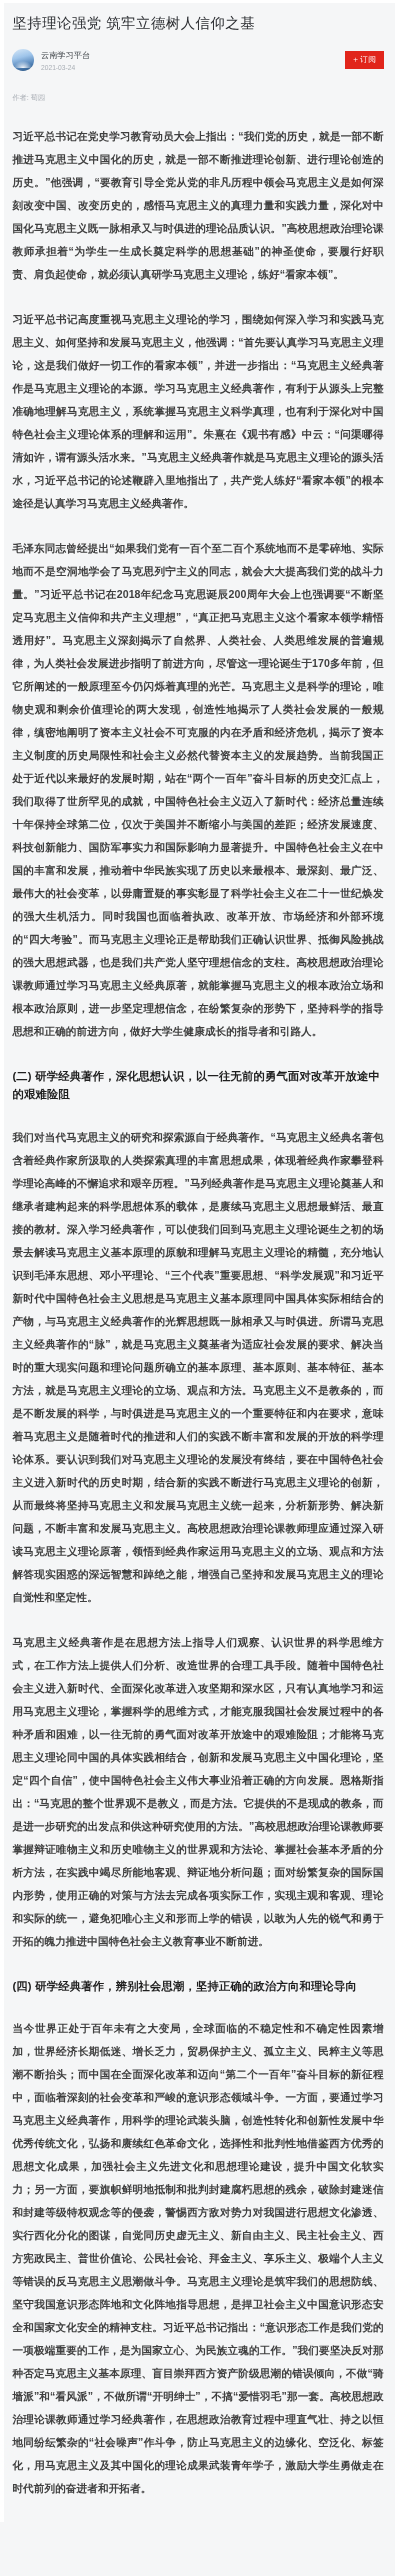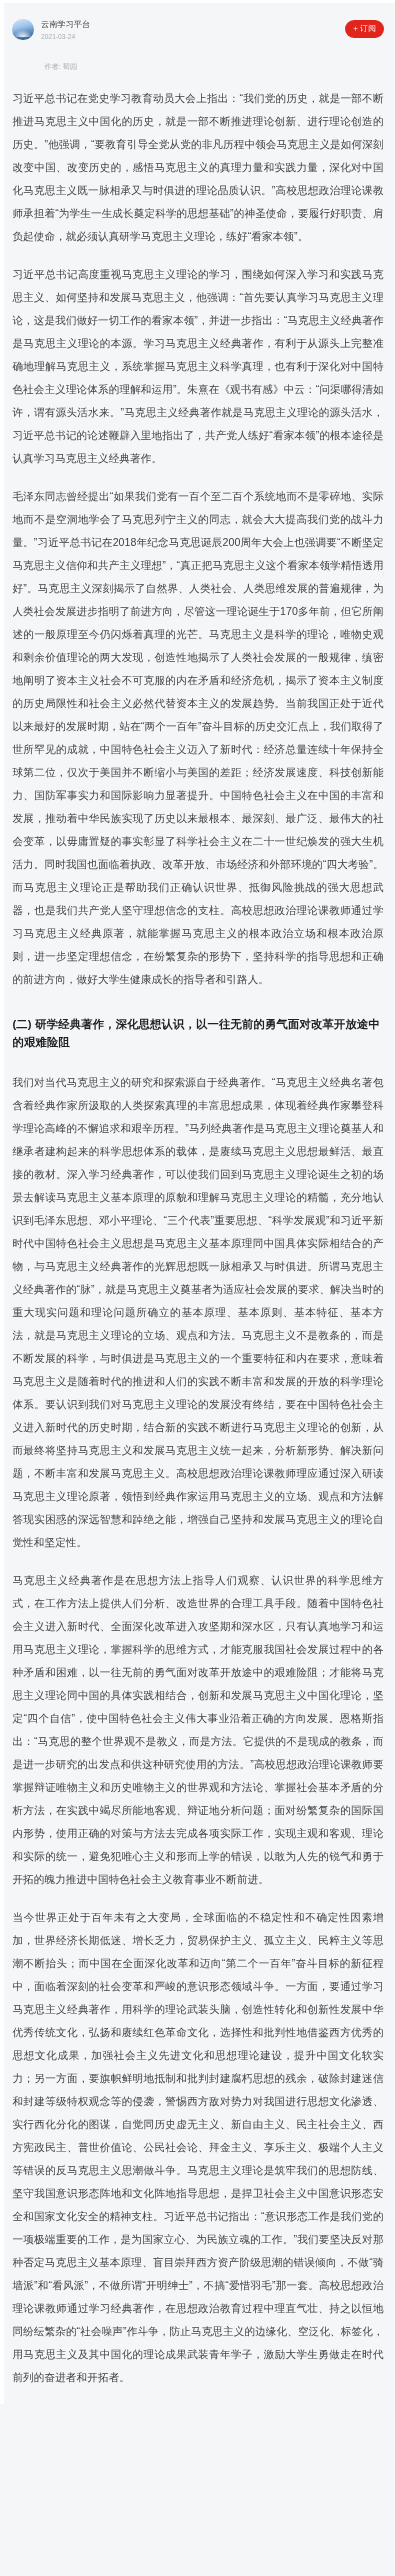--- a/index.html
+++ b/index.html
@@ -25,59 +25,61 @@
   }
   .avatar::after{
     content:"";position:absolute;left:2.1px;right:2.1px;bottom:3.1px;height:7.2px;
     background:radial-gradient(ellipse at 50% 100%, rgba(255,255,255,.95), rgba(255,255,255,0) 72%);
   }
   .pub-info{margin-left:7px;}
   .pub-name{font-size:8.2px;color:#3c4146;cursor:pointer;}
   .pub-date{font-size:6.7px;color:#a9aeb5;margin-top:2.6px;}
   .subscribe{
     margin-left:auto;background:var(--accent,#e1251b);color:#fff;border:none;
-    border-radius:9px;font-size:7.7px;padding:4.1px 7.2px;cursor:pointer;
+    border-radius:0;font-size:7.7px;padding:4.1px 7.2px;cursor:pointer;
     font-family:inherit;letter-spacing:0.5px;
   }
-  .author{margin-top:21.6px;font-size:7.2px;color:#a9aeb5;margin-left:32px;}
+  .author{margin-top:21.6px;font-size:7.2px;color:#a9aeb5;}
 
   article{margin-top:4.1px;}
   article p{
     font-size:10.6px;line-height:23px;color:#404040;
-    text-align:justify;margin:15px 0;letter-spacing:0.1px;
+    text-align:justify;margin:22px 0;letter-spacing:0.1px;font-weight:bold;
   }
   article h2{
     font-size:11.3px;line-height:18.5px;color:#1f1f1f;font-weight:700;
     margin:24px 0 19.6px;letter-spacing:0.2px;
   }
 </style>
 </head>
 <body>
 
 <div class="left-edge"></div>
 <div class="top-edge"></div>
 
 <main class="page">
 
+  <h1 class="title">坚持理论强党 筑牢立德树人信仰之基</h1>
 
   <div class="meta-row">
     <div class="avatar"></div>
     <div class="pub-info">
       <div class="pub-name">云南学习平台</div>
       <div class="pub-date">2021-03-24</div>
     </div>
     <button class="subscribe">＋订阅</button>
   </div>
 
   <div class="author">作者: 荀园</div>
 
   <article id="article-body">
       <p>习近平总书记在党史学习教育动员大会上指出：“我们党的历史，就是一部不断推进马克思主义中国化的历史，就是一部不断推进理论创新、进行理论创造的历史。”他强调，“要教育引导全党从党的非凡历程中领会马克思主义是如何深刻改变中国、改变历史的，感悟马克思主义的真理力量和实践力量，深化对中国化马克思主义既一脉相承又与时俱进的理论品质认识。”高校思想政治理论课教师承担着“为学生一生成长奠定科学的思想基础”的神圣使命，要履行好职责、肩负起使命，就必须认真研学马克思主义理论，练好“看家本领”。</p>
       <p>习近平总书记高度重视马克思主义理论的学习，围绕如何深入学习和实践马克思主义、如何坚持和发展马克思主义，他强调：“首先要认真学习马克思主义理论，这是我们做好一切工作的看家本领”，并进一步指出：“马克思主义经典著作是马克思主义理论的本源。学习马克思主义经典著作，有利于从源头上完整准确地理解马克思主义，系统掌握马克思主义科学真理，也有利于深化对中国特色社会主义理论体系的理解和运用”。朱熹在《观书有感》中云：“问渠哪得清如许，谓有源头活水来。”马克思主义经典著作就是马克思主义理论的源头活水，习近平总书记的论述鞭辟入里地指出了，共产党人练好“看家本领”的根本途径是认真学习马克思主义经典著作。</p>
       <p>毛泽东同志曾经提出“如果我们党有一百个至二百个系统地而不是零碎地、实际地而不是空洞地学会了马克思列宁主义的同志，就会大大提高我们党的战斗力量。”习近平总书记在2018年纪念马克思诞辰200周年大会上也强调要“不断坚定马克思主义信仰和共产主义理想”，“真正把马克思主义这个看家本领学精悟透用好”。马克思主义深刻揭示了自然界、人类社会、人类思维发展的普遍规律，为人类社会发展进步指明了前进方向，尽管这一理论诞生于170多年前，但它所阐述的一般原理至今仍闪烁着真理的光芒。马克思主义是科学的理论，唯物史观和剩余价值理论的两大发现，创造性地揭示了人类社会发展的一般规律，缜密地阐明了资本主义社会不可克服的内在矛盾和经济危机，揭示了资本主义制度的历史局限性和社会主义必然代替资本主义的发展趋势。当前我国正处于近代以来最好的发展时期，站在“两个一百年”奋斗目标的历史交汇点上，我们取得了世所罕见的成就，中国特色社会主义迈入了新时代：经济总量连续十年保持全球第二位，仅次于美国并不断缩小与美国的差距；经济发展速度、科技创新能力、国防军事实力和国际影响力显著提升。中国特色社会主义在中国的丰富和发展，推动着中华民族实现了历史以来最根本、最深刻、最广泛、最伟大的社会变革，以毋庸置疑的事实彰显了科学社会主义在二十一世纪焕发的强大生机活力。同时我国也面临着执政、改革开放、市场经济和外部环境的“四大考验”。而马克思主义理论正是帮助我们正确认识世界、抵御风险挑战的强大思想武器，也是我们共产党人坚守理想信念的支柱。高校思想政治理论课教师通过学习马克思主义经典原著，就能掌握马克思主义的根本政治立场和根本政治原则，进一步坚定理想信念，在纷繁复杂的形势下，坚持科学的指导思想和正确的前进方向，做好大学生健康成长的指导者和引路人。</p>
       <h2>(二) 研学经典著作，深化思想认识，以一往无前的勇气面对改革开放途中的艰难险阻</h2>
       <p>我们对当代马克思主义的研究和探索源自于经典著作。“马克思主义经典名著包含着经典作家所汲取的人类探索真理的丰富思想成果，体现着经典作家攀登科学理论高峰的不懈追求和艰辛历程。”马列经典著作是马克思主义理论奠基人和继承者建构起来的科学思想体系的载体，是赓续马克思主义思想最鲜活、最直接的教材。深入学习经典著作，可以使我们回到马克思主义理论诞生之初的场景去解读马克思主义基本原理的原貌和理解马克思主义理论的精髓，充分地认识到毛泽东思想、邓小平理论、“三个代表”重要思想、“科学发展观”和习近平新时代中国特色社会主义思想是马克思主义基本原理同中国具体实际相结合的产物，与马克思主义经典著作的光辉思想既一脉相承又与时俱进。所谓马克思主义经典著作的“脉”，就是马克思主义奠基者为适应社会发展的要求、解决当时的重大现实问题和理论问题所确立的基本原理、基本原则、基本特征、基本方法，就是马克思主义理论的立场、观点和方法。马克思主义不是教条的，而是不断发展的科学，与时俱进是马克思主义的一个重要特征和内在要求，意味着马克思主义是随着时代的推进和人们的实践不断丰富和发展的开放的科学理论体系。要认识到我们对马克思主义理论的发展没有终结，要在中国特色社会主义进入新时代的历史时期，结合新的实践不断进行马克思主义理论的创新，从而最终将坚持马克思主义和发展马克思主义统一起来，分析新形势、解决新问题，不断丰富和发展马克思主义。高校思想政治理论课教师理应通过深入研读马克思主义理论原著，领悟到经典作家运用马克思主义的立场、观点和方法解答现实困惑的深远智慧和踔绝之能，增强自己坚持和发展马克思主义的理论自觉性和坚定性。</p>
       <p>马克思主义经典著作是在思想方法上指导人们观察、认识世界的科学思维方式，在工作方法上提供人们分析、改造世界的合理工具手段。随着中国特色社会主义进入新时代、全面深化改革进入攻坚期和深水区，只有认真地学习和运用马克思主义理论，掌握科学的思维方式，才能克服我国社会发展过程中的各种矛盾和困难，以一往无前的勇气面对改革开放途中的艰难险阻；才能将马克思主义理论同中国的具体实践相结合，创新和发展马克思主义中国化理论，坚定“四个自信”，使中国特色社会主义伟大事业沿着正确的方向发展。恩格斯指出：“马克思的整个世界观不是教义，而是方法。它提供的不是现成的教条，而是进一步研究的出发点和供这种研究使用的方法。”高校思想政治理论课教师要掌握辩证唯物主义和历史唯物主义的世界观和方法论、掌握社会基本矛盾的分析方法，在实践中竭尽所能地客观、辩证地分析问题；面对纷繁复杂的国际国内形势，使用正确的对策与方法去完成各项实际工作，实现主观和客观、理论和实际的统一，避免犯唯心主义和形而上学的错误，以敢为人先的锐气和勇于开拓的魄力推进中国特色社会主义教育事业不断前进。</p>
+      <h2>(四) 研学经典著作，辨别社会思潮，坚持正确的政治方向和理论导向</h2>
       <p>当今世界正处于百年未有之大变局，全球面临的不稳定性和不确定性因素增加，世界经济长期低迷、增长乏力，贸易保护主义、孤立主义、民粹主义等思潮不断抬头；而中国在全面深化改革和迈向“第二个一百年”奋斗目标的新征程中，面临着深刻的社会变革和严峻的意识形态领域斗争。一方面，要通过学习马克思主义经典著作，用科学的理论武装头脑，创造性转化和创新性发展中华优秀传统文化，弘扬和赓续红色革命文化，选择性和批判性地借鉴西方优秀的思想文化成果，加强社会主义先进文化和思想理论建设，提升中国文化软实力；另一方面，要旗帜鲜明地抵制和批判封建腐朽思想的残余，破除封建迷信和封建等级特权观念等的侵袭，警惕西方敌对势力对我国进行思想文化渗透、实行西化分化的图谋，自觉同历史虚无主义、新自由主义、民主社会主义、西方宪政民主、普世价值论、公民社会论、拜金主义、享乐主义、极端个人主义等错误的反马克思主义思潮做斗争。马克思主义理论是筑牢我们的思想防线、坚守我国意识形态阵地和文化阵地指导思想，是捍卫社会主义中国意识形态安全和国家文化安全的精神支柱。习近平总书记指出：“意识形态工作是我们党的一项极端重要的工作，是为国家立心、为民族立魂的工作。”我们要坚决反对那种否定马克思主义基本原理、盲目崇拜西方资产阶级思潮的错误倾向，不做“骑墙派”和“看风派”，不做所谓“开明绅士”，不搞“爱惜羽毛”那一套。高校思想政治理论课教师通过学习经典著作，在思想政治教育过程中理直气壮、持之以恒地同纷纭繁杂的“社会噪声”作斗争，防止马克思主义的边缘化、空泛化、标签化，用马克思主义及其中国化的理论成果武装青年学子，激励大学生勇做走在时代前列的奋进者和开拓者。</p>
     </article>
 
 </main>
 
 
 </body></html>

